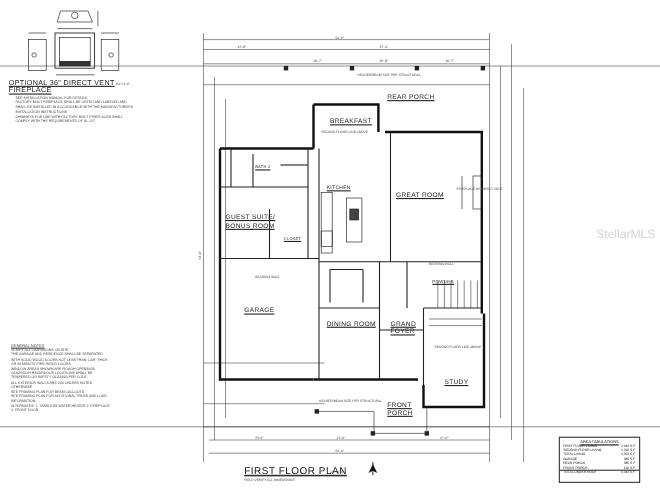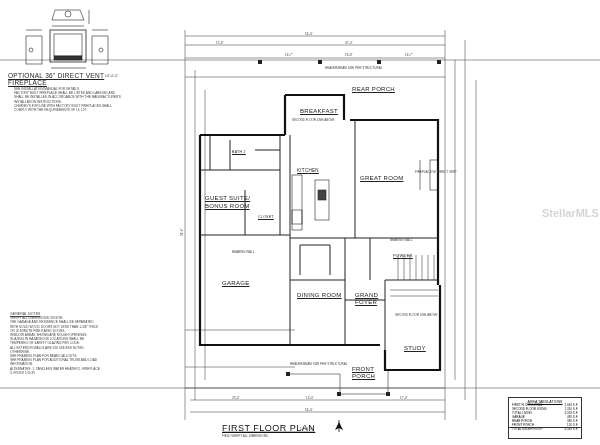--- a/index.html
+++ b/index.html
@@ -1,21 +1,21 @@
 <!DOCTYPE html>
 <html><head>
 <meta charset="utf-8">
 <style>
   html,body{margin:0;padding:0;background:#fff;}
   body{width:600px;height:445px;position:relative;overflow:hidden;font-family:"Liberation Sans",sans-serif;color:#111;}
   .lbl{position:absolute;font-family:"Liberation Sans",sans-serif;font-size:6px;letter-spacing:0.3px;color:#222;white-space:nowrap;text-decoration:underline;}
   .tiny{position:absolute;font-size:3px;color:#444;white-space:nowrap;}
   .note{position:absolute;font-size:3.2px;color:#444;line-height:4.2px;}
   .title{position:absolute;font-size:9px;letter-spacing:0.5px;text-decoration:underline;color:#111;}
-  .wm{position:absolute;font-size:11px;color:#d5d5d5;font-weight:bold;}
+  .wm{position:absolute;font-size:11px;color:#d5d5d5;font-weight:normal;}
   svg{position:absolute;left:0;top:0;}
   .tab{position:absolute;left:508px;top:397px;width:72px;height:40px;border:0.8px solid #333;}
   .tab .th{font-size:3.6px;text-align:center;text-decoration:underline;margin-top:2px;}
   .tab .row{display:flex;justify-content:space-between;font-size:3px;padding:0 3px;line-height:3.9px;}
 </style>
 </head>
 <body>
 
 <svg width="600" height="445" viewBox="0 0 600 445">
   <g stroke="#222" fill="none" stroke-width="0.6">

